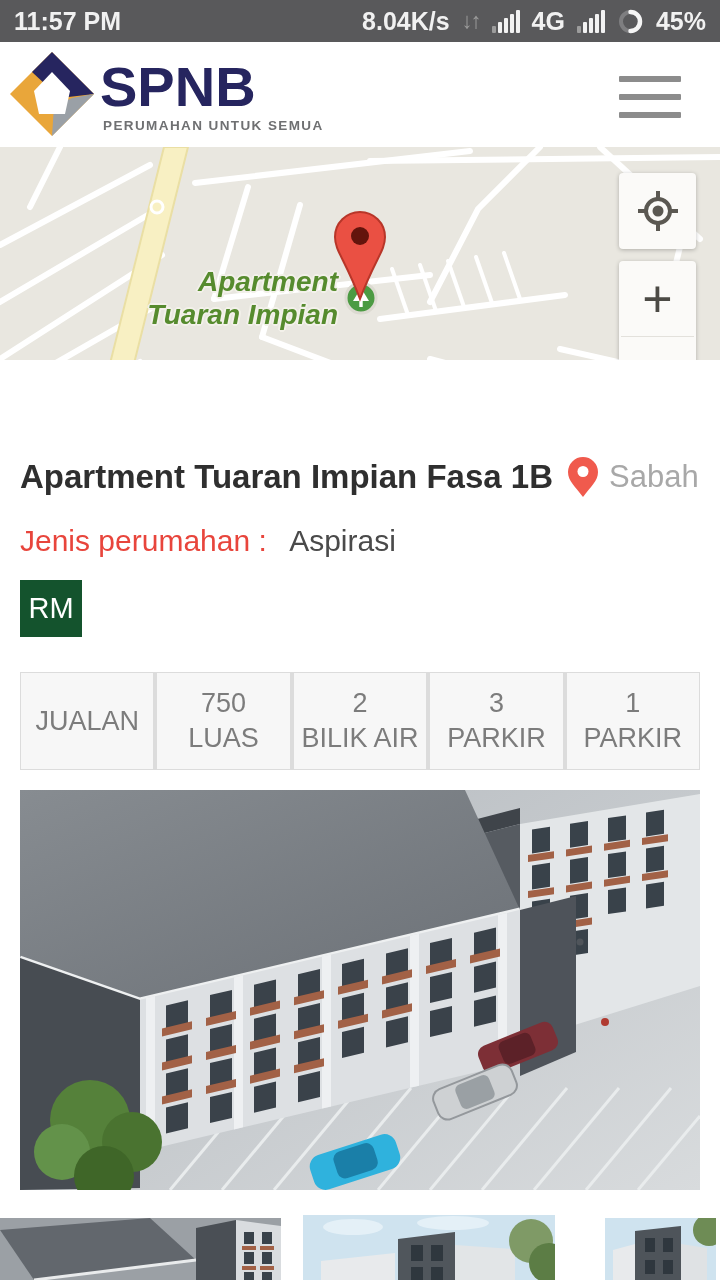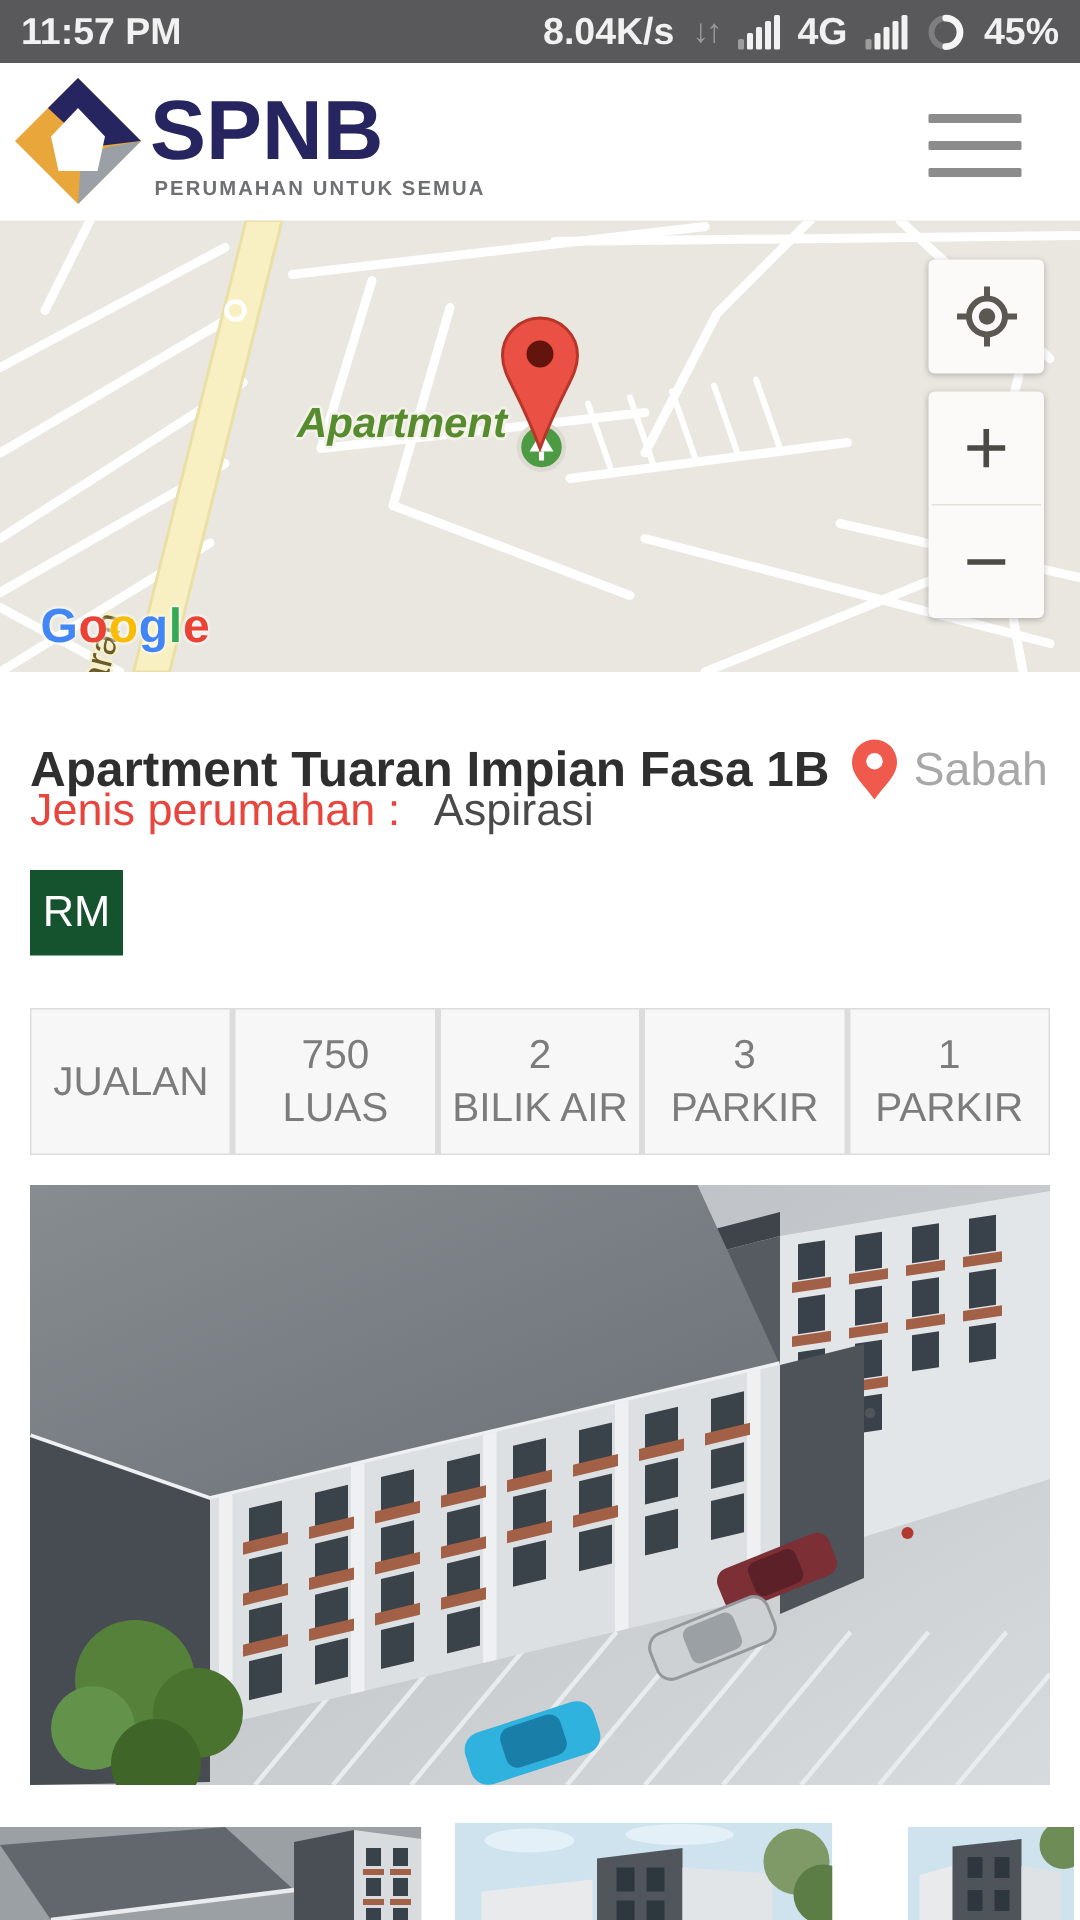--- a/index.html
+++ b/index.html
@@ -19,42 +19,42 @@
   .sig i:nth-child(4){height:19px;}
   .sig i:nth-child(5){height:23px;}
   
   .header{position:absolute;left:0;top:42px;width:720px;height:105px;background:#ffffff;}
   .logo-mark{position:absolute;left:8px;top:8px;width:88px;height:88px;}
   .brand{position:absolute;left:100px;top:12px;font-size:56px;font-weight:bold;color:#26255f;letter-spacing:0px;}
   .tagline{position:absolute;left:103px;top:76px;font-size:13.5px;font-weight:bold;color:#6f7072;letter-spacing:1.4px;}
   .hamburger{position:absolute;left:619px;top:34px;width:62px;height:42px;cursor:pointer;}
   .hamburger i{display:block;width:62px;height:6px;background:#8c8c8c;margin-bottom:12px;border-radius:1px;}
   
-  .map{position:absolute;left:0;top:147px;width:720px;height:301px;background:#e9e7e0;overflow:hidden;}
+  .map{position:absolute;left:0;top:147px;width:720px;height:213px;background:#e9e7e0;overflow:hidden;}
   .map svg.roads{position:absolute;left:0;top:0;}
   .poi-label{position:absolute;right:382px;top:118px;text-align:right;font-style:italic;
              font-size:28px;line-height:33px;color:#568b2e;font-weight:bold;white-space:nowrap;
              text-shadow:-2px 0 0 #f3f1ea,2px 0 0 #f3f1ea,0 -2px 0 #f3f1ea,0 2px 0 #f3f1ea,
                          -1px -1px 0 #f3f1ea,1px 1px 0 #f3f1ea,1px -1px 0 #f3f1ea,-1px 1px 0 #f3f1ea;}
   .road-label{position:absolute;left:58px;top:280px;width:150px;font-size:25px;color:#6b5a2a;
               transform:rotate(-76deg);transform-origin:60px 80px;
               text-shadow:-2px 0 0 #f6efc8,2px 0 0 #f6efc8,0 -2px 0 #f6efc8,0 2px 0 #f6efc8;white-space:nowrap;}
   .poi-circle{position:absolute;left:343px;top:133px;}
   .marker{position:absolute;left:330px;top:62px;cursor:pointer;}
   .gmap-logo{position:absolute;left:14px;top:252px;font-size:32px;font-weight:bold;letter-spacing:0.5px;cursor:pointer;
              text-shadow:0 0 3px #ffffff,0 0 3px #ffffff;margin-left:13px;}
   .gl-b{color:#4285F4;} .gl-r{color:#EA4335;} .gl-y{color:#FBBC05;} .gl-g{color:#34A853;}
   .ctl{position:absolute;background:#fbfaf8;border-radius:4px;box-shadow:0 1px 4px rgba(0,0,0,.25);}
   .ctl-locate{left:619px;top:26px;width:77px;height:76px;display:flex;align-items:center;justify-content:center;cursor:pointer;}
   .ctl-zoom{left:619px;top:114px;width:77px;height:151px;}
   .zbtn{width:77px;height:75px;display:flex;align-items:center;justify-content:center;
         font-size:52px;color:#4c4a45;cursor:pointer;font-weight:normal;}
   .zdiv{height:1px;background:#e3e1dc;margin:0 2px;}
   
-  .title-row{position:absolute;left:20px;top:492px;width:680px;display:flex;align-items:center;}
+  .title-row{position:absolute;left:20px;top:456px;width:680px;display:flex;align-items:center;}
   .title{font-size:33px;font-weight:bold;color:#2f2f2f;white-space:nowrap;}
   .loc-pin{margin-left:14px;margin-right:10px;}
   .loc-name{font-size:31px;color:#a8a8a8;}
   .type-row{position:absolute;left:20px;top:524px;font-size:30px;}
   .type-label{color:#e8453c;}
   .type-value{color:#4a4a4a;margin-left:14px;margin-top:45px;}
   .price-badge{position:absolute;left:20px;top:580px;height:57px;display:flex;color:#ffffff;}
   .price-cur{width:62px;background:#14532d;display:flex;align-items:center;justify-content:center;font-size:29px;}
   .price-val{width:120px;background:#f0635b;display:flex;align-items:center;justify-content:center;font-size:33px;}
   .specs{position:absolute;left:20px;top:672px;width:678px;height:96px;display:flex;
@@ -150,20 +150,21 @@
           <path d="M476,110 L492,156"></path>
         <path d="M504,106 L520,152"></path>
       </g>
 
       <polygon points="164,0 188,0 113,301 89,301" fill="#f8f0c3" stroke="#eadfa4" stroke-width="2"></polygon>
       <circle cx="157" cy="60" r="6" fill="#f8f0c3" stroke="#ffffff" stroke-width="3"></circle>
     </svg>
 
     <div class="poi-label">
       <div>Apartment</div>
+      <div>Tuaran Impian</div>
     </div>
     <div class="road-label">Jalan Tuaran</div>
 
     <svg class="poi-circle" width="36" height="36" viewBox="0 0 36 36">
       <circle cx="18" cy="18" r="15" fill="#4c9b43" stroke="#dcdad1" stroke-width="3"></circle>
       <polygon points="18,8 10,21 26,21" fill="#ffffff"></polygon>
       <rect x="16.3" y="21" width="3.4" height="6" fill="#ffffff"></rect>
     </svg>
 
     <svg class="marker" width="60" height="96" viewBox="0 0 60 96">

